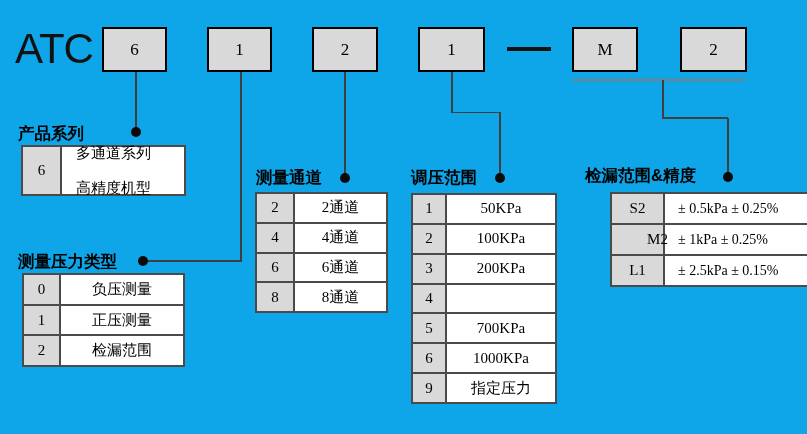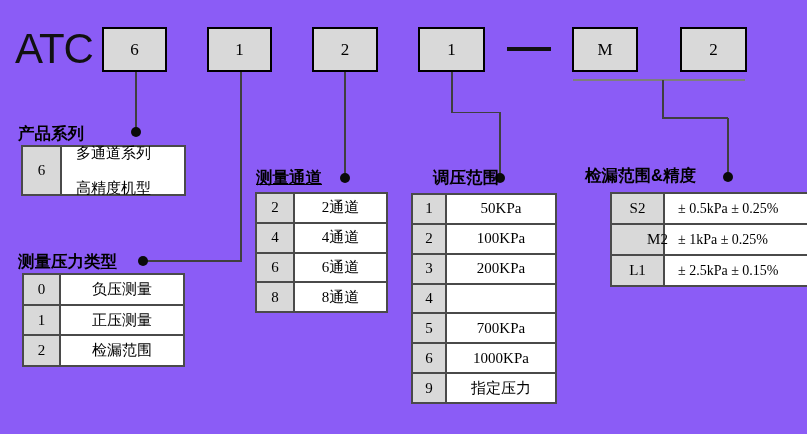--- a/index.html
+++ b/index.html
@@ -1,19 +1,19 @@
 <!DOCTYPE html>
 <html><head>
 <meta charset="utf-8">
 <style>
   html,body{margin:0;padding:0;background:#ffffff;}
   .canvas{
     position:relative;
     width:807px;height:434px;
-    background:#8b5cf6;
+    background:#0ea5e9;
     overflow:hidden;
     font-family:"Liberation Serif","DejaVu Serif",serif;
     color:#000;
   }
   
   .brand{
     position:absolute;left:15px;top:28px;
     font-family:"Liberation Sans","DejaVu Sans",sans-serif;
     font-size:42px;line-height:42px;letter-spacing:-1px;color:#111;
   }
@@ -119,41 +119,41 @@
     <div class="trow">
       <div class="tcell key" style="width:37px;">1</div>
       <div class="tcell val">正压测量</div>
     </div>
     <div class="trow">
       <div class="tcell key" style="width:37px;">2</div>
       <div class="tcell val">检漏范围</div>
     </div>
   </div>
 
-  <div class="stitle" style="left:256px;top:168px;text-decoration:underline;">测量通道</div>
+  <div class="stitle" style="left:256px;top:168px;">测量通道</div>
   <div class="dtable" style="left:255px;top:192px;width:133px;height:121px;">
     <div class="trow">
       <div class="tcell key" style="width:38px;">2</div>
       <div class="tcell val">2通道</div>
     </div>
     <div class="trow">
       <div class="tcell key" style="width:38px;">4</div>
       <div class="tcell val">4通道</div>
     </div>
     <div class="trow">
       <div class="tcell key" style="width:38px;">6</div>
       <div class="tcell val">6通道</div>
     </div>
     <div class="trow">
       <div class="tcell key" style="width:38px;">8</div>
       <div class="tcell val">8通道</div>
     </div>
   </div>
 
-  <div class="stitle" style="left:433px;top:168px;text-align:right;">调压范围</div>
+  <div class="stitle" style="left:411px;top:168px;text-align:right;">调压范围</div>
   <div class="dtable" style="left:411px;top:193px;width:146px;height:211px;">
     <div class="trow">
       <div class="tcell key" style="width:34px;">1</div>
       <div class="tcell val">50KPa</div>
     </div>
     <div class="trow">
       <div class="tcell key" style="width:34px;">2</div>
       <div class="tcell val">100KPa</div>
     </div>
     <div class="trow">

